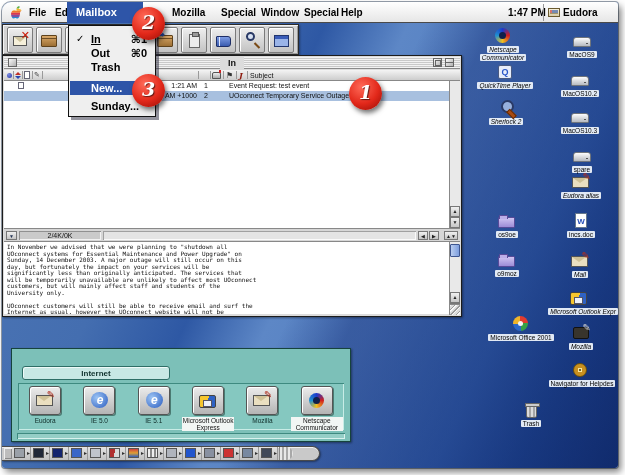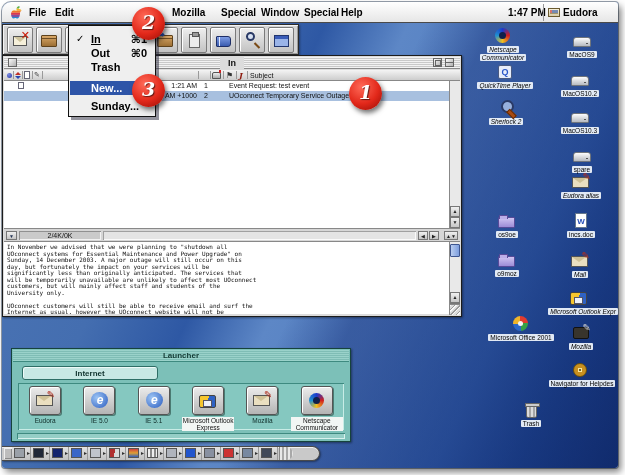--- a/index.html
+++ b/index.html
@@ -148,21 +148,21 @@
   .ig-trash { position:absolute; left:7px; top:4px; width:11px; height:13px; border:1px solid #666; border-radius:1px 1px 2px 2px;
     background:repeating-linear-gradient(90deg,#dcdcdc 0 2px,#a6a6a6 2px 4px); }
   .ig-trash::before { content:""; position:absolute; left:-2px; top:-3px; width:13px; height:2px; background:#cccccc; border:1px solid #666; }
   
   .launcher { position:absolute; left:9px; top:346px; width:340px; height:94px; background:#7cc0b8;
     border:1px solid #16433c; box-shadow:1px 1px 2px rgba(0,0,0,.4); z-index:8; }
   .l-title { position:absolute; left:1px; top:1px; right:1px; height:12px;
     background:repeating-linear-gradient(#9ad2ca 0 1px,#7fbdb5 1px 2px); border-bottom:1px solid #3e8a80;
     text-align:center; font-size:8px; font-weight:bold; line-height:12px; color:#143b35; }
   .l-tab { position:absolute; top:17px; height:14px; border-radius:3px; font-size:8px; font-weight:bold; text-align:center; line-height:14px; color:#10332e; }
-  .l-tab.sel { left:10px; width:136px; background:#c8e8e4; border:1px solid #2e6e66; box-shadow:inset 1px 1px 0 #eefaf8; }
+  .l-tab.sel { left:10px; width:148px; background:#c8e8e4; border:1px solid #2e6e66; box-shadow:inset 1px 1px 0 #eefaf8; }
   .l-tab.unsel { left:168px; width:160px; background:linear-gradient(#55aaa2,#7cc0b8); border:1px solid #2e6e66; box-shadow:inset 1px 1px 0 #9ed6ce; }
   .l-panel { position:absolute; left:6px; top:34px; right:6px; bottom:11px; background:#85c8c0;
     box-shadow:inset 1px 1px 0 #3e8a80, inset -1px -1px 0 #c8ece6; display:flex; justify-content:space-around; padding-top:3px; }
   .l-item { width:52px; text-align:center; }
   .l-btn { width:32px; height:29px; margin:0 auto; background:linear-gradient(#ececec,#b4b4b4); border:1px solid #555;
     border-radius:3px; box-shadow:inset 1px 1px 0 #fff, 1px 1px 0 #4a7a72; position:relative; }
   .l-lab { margin-top:2px; font-size:6.5px; line-height:7px; color:#0e2a26; white-space:pre-line; }
   .l-lab.chip { background:#f2f6f4; color:#111; }
   .l-strip { position:absolute; left:5px; bottom:2px; right:5px; height:6px; background:#94cec6;
     box-shadow:inset 1px 1px 0 #3e8a80, inset -1px -1px 0 #d8f2ee; }
@@ -196,20 +196,21 @@
         <rect y="0" width="11" height="2.6" fill="#5ab04a"></rect>
             <rect y="2.6" width="11" height="2.1" fill="#f2b824"></rect>
         <rect y="4.7" width="11" height="2.1" fill="#f07830"></rect>
             <rect y="6.8" width="11" height="2.1" fill="#d83850"></rect>
         <rect y="8.9" width="11" height="2.1" fill="#8050a0"></rect>
             <rect y="11" width="11" height="2" fill="#2888d0"></rect>
       </g>
     </svg>
     <span class="mitem" style="left:27px">File</span>
     <span class="mitem" style="left:53px">Edit</span>
+    <span class="mb-highlight">Mailbox</span>
     <span class="mitem" style="left:170px">Mozilla</span>
     <span class="mitem" style="left:219px">Special</span>
     <span class="mitem" style="left:259px">Window</span>
     <span class="mitem" style="left:302px">Special</span>
     <span class="mitem" style="left:339px">Help</span>
     <span class="mitem" style="left:506px">1:47 PM</span>
     <span class="clock-sep"></span>
     <span class="appmenu-icon"></span>
     <span class="mitem" style="left:561px">Eudora</span>
   </div>
@@ -439,21 +440,20 @@
     </div>
     <div class="mi hl it" style="top:55px">
       <span class="lab">New...</span>
     </div>
     <div class="mi it" style="top:73px">
       <span class="lab">Sunday...</span>
     </div>
   </div>
 
   <div class="launcher">
-    <div class="l-title">Launcher</div>
     <div class="l-tab sel">Internet</div>
     <div class="l-panel">
       <div class="l-item">
         <div class="l-btn">
               <div class="ig-mailpen" style="left:6px;top:8px"></div>
             </div>
         <div class="l-lab">Eudora</div>
       </div>
       <div class="l-item">
         <div class="l-btn">

